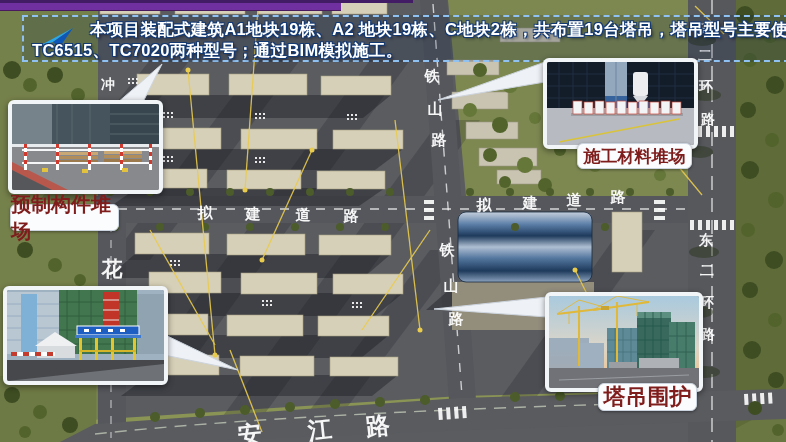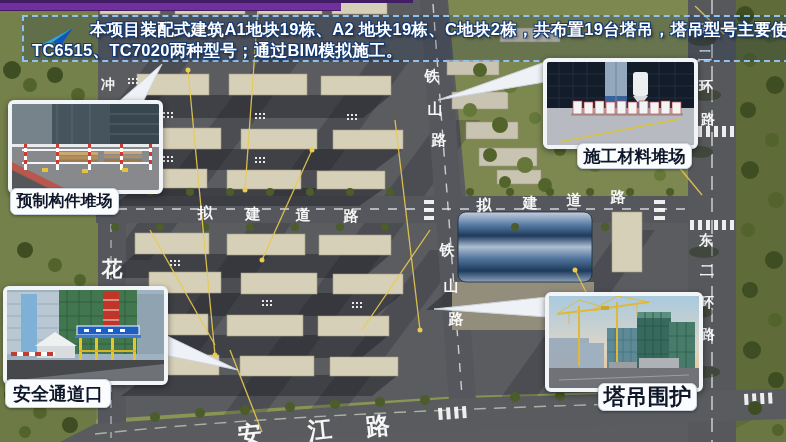--- a/index.html
+++ b/index.html
@@ -23,24 +23,24 @@
   #banner .l2{white-space:nowrap;}
   #banner-icon{position:absolute;left:14px;top:9px;width:38px;height:24px;}
   
   #pointers{position:absolute;left:0;top:0;z-index:7;}
   
   .inset{position:absolute;border:4px solid #f2f5f8;border-radius:6px;overflow:hidden;
          box-shadow:0 2px 6px rgba(0,0,0,.45);z-index:8;background:#777;}
   .inset svg{display:block;}
   
   .clabel{position:absolute;background:#fbfcfd;border:1px solid #ccd5df;border-radius:6px;
-          display:flex;align-items:center;justify-content:center;color:#0f172a;
+          display:flex;align-items:center;justify-content:center;color:#7f1d1d;
           font-weight:bold;box-shadow:0 1px 3px rgba(0,0,0,.4);z-index:9;
           font-family:"Liberation Sans",sans-serif;}
-  #lbl-precast {left:10px; top:188px; width:107px;height:25px;font-size:16px;}
+  #lbl-precast {left:10px; top:204px; width:107px;height:25px;font-size:20px;}
   #lbl-material{left:577px;top:143px;width:113px;height:24px;font-size:17px;}
   #lbl-safety  {left:5px;  top:379px;width:104px;height:27px;font-size:18px;}
   #lbl-crane   {left:598px;top:383px;width:97px; height:26px;font-size:22px;}
   #inset-precast {left:8px;  top:100px;width:147px;height:86px;}
   #inset-material{left:543px;top:58px; width:147px;height:83px;}
   #inset-safety  {left:3px;  top:286px;width:157px;height:91px;}
   #inset-crane   {left:545px;top:292px;width:150px;height:92px;}
 </style>
 </head>
 <body>
@@ -568,21 +568,20 @@
       <rect x="8" y="70" width="40" height="4" fill="#ffffff"></rect>
       <g fill="#c53b2d">
         <rect x="8" y="70" width="6" height="4"></rect>
           <rect x="20" y="70" width="6" height="4"></rect>
         <rect x="32" y="70" width="6" height="4"></rect>
       </g>
       <rect x="0" y="70" width="157" height="21" fill="#46484c"></rect>
       <path d="M0,91 L157,74 L157,91 Z" fill="#6e7176"></path>
     </svg>
   </div>
-  <div class="clabel" id="lbl-safety">安全通道口</div>
 
   <div class="inset" id="inset-crane">
     <svg width="150" height="92" viewBox="0 0 150 92">
       <defs>
         <linearGradient id="skyg" x1="0" y1="0" x2="0" y2="1">
           <stop offset="0" stop-color="#a9cade"></stop>
             <stop offset="0.72" stop-color="#dcd5c8"></stop>
           <stop offset="1" stop-color="#e8c9a2"></stop>
         </linearGradient>
       </defs>

